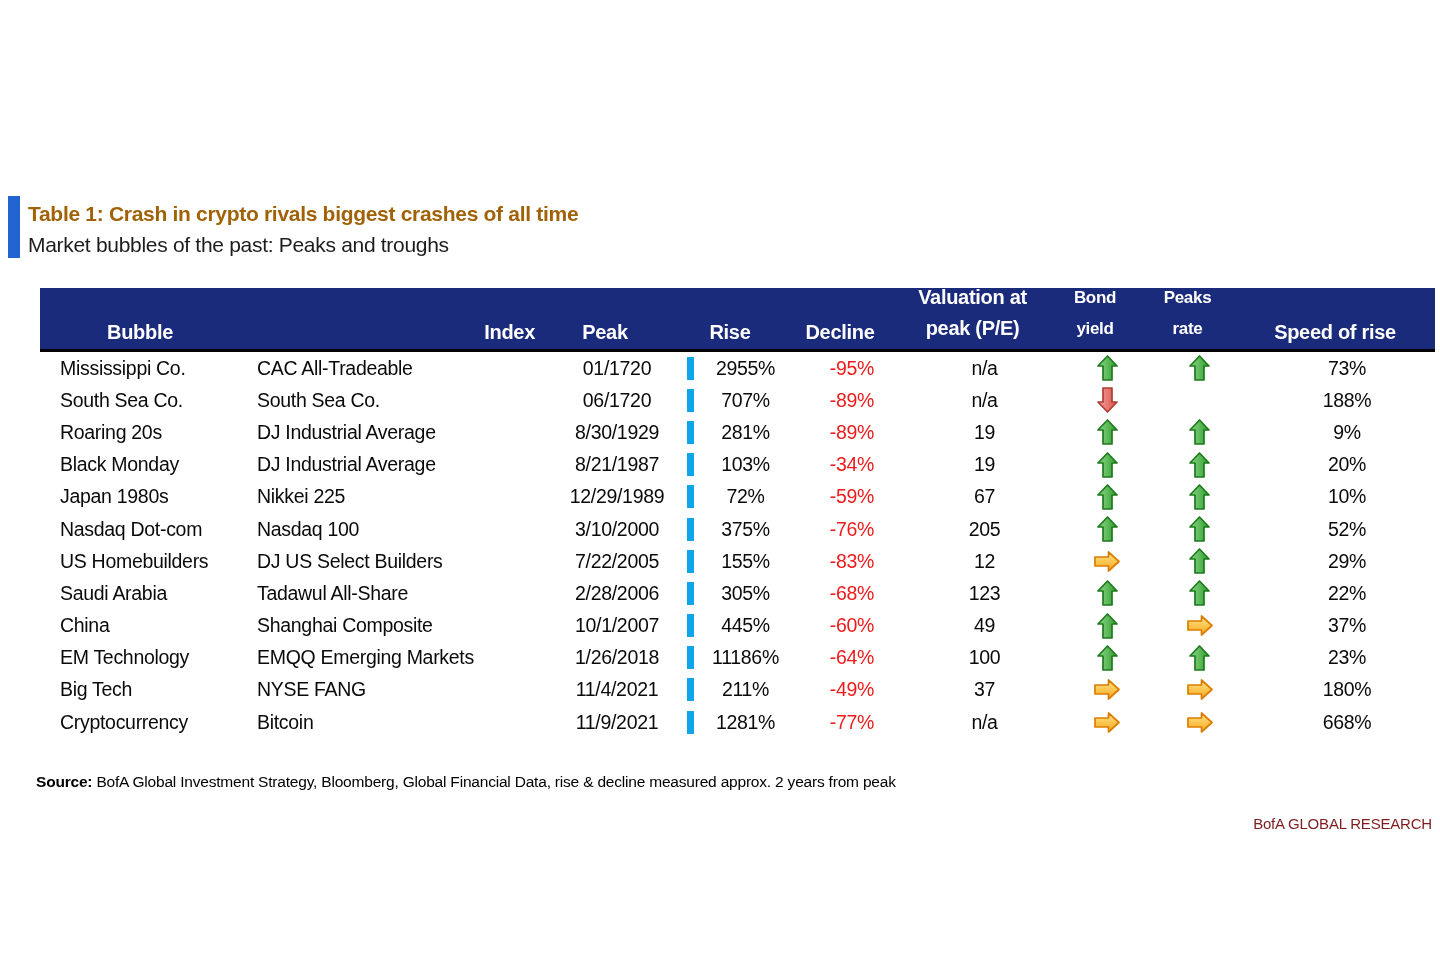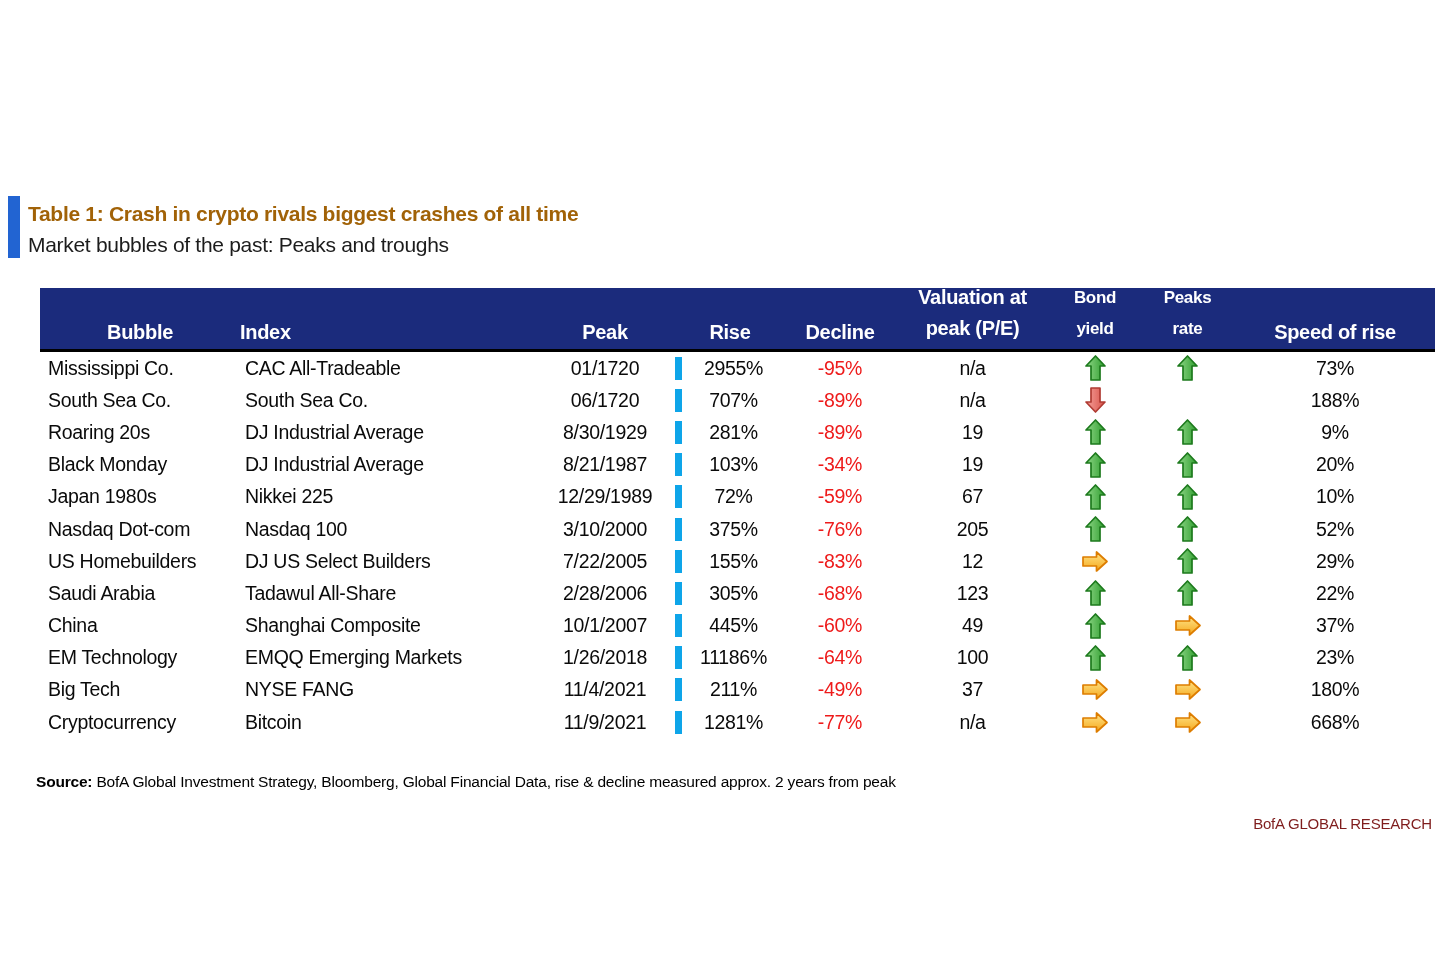--- a/index.html
+++ b/index.html
@@ -37,26 +37,26 @@
   .c-bubble{width:200px;text-align:left;padding-left:8px;}
   .c-index{width:295px;text-align:left;padding-left:5px;}
   .c-peak{width:140px;}
   .c-rise{width:110px;}
   .c-decline{width:110px;}
   .c-val{width:155px;}
   .c-bond{width:90px;}
   .c-policy{width:95px;}
   .c-speed{width:200px;}
   .thead .c-bubble{text-align:center;padding-left:0;}
-  .thead .c-index{text-align:left;padding-left:0;}
+  .thead .c-index{text-align:right;padding-left:0;}
   .hline{line-height:31px;}
   .thead .small{font-size:17px;}
   .thead .small .hline{line-height:31px;}
 
-  .trow{display:flex;align-items:center;height:32.2px;font-size:19.5px;}
+  .trow{display:flex;align-items:center;height:32.2px;font-size:19.5px;margin-left:12px;}
   .trow .c-rise{border-left:7px solid #0ea5e9;}
   .trow .c-decline{color:var(--red);}
   .arrow{display:block;margin:0 auto;}
 
   .source{position:absolute;left:36px;top:773px;font-size:15.5px;color:#000;letter-spacing:-0.2px;}
   .src-label{font-weight:700;}
   .brand{position:absolute;right:8px;top:815px;font-size:15px;color:#7f1d1d;letter-spacing:-0.2px;}
 </style>
 </head>
 <body>

